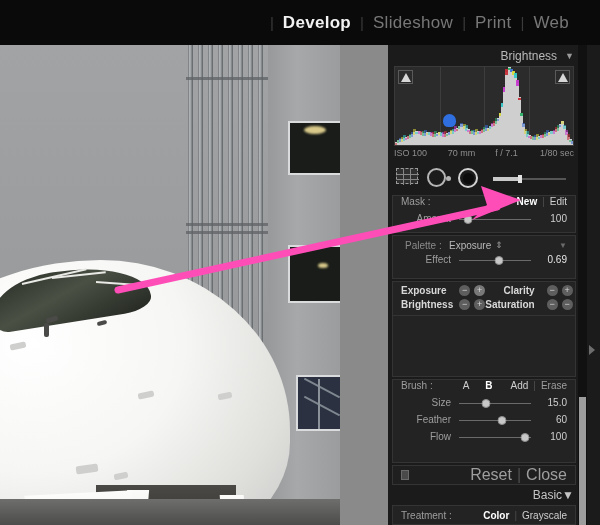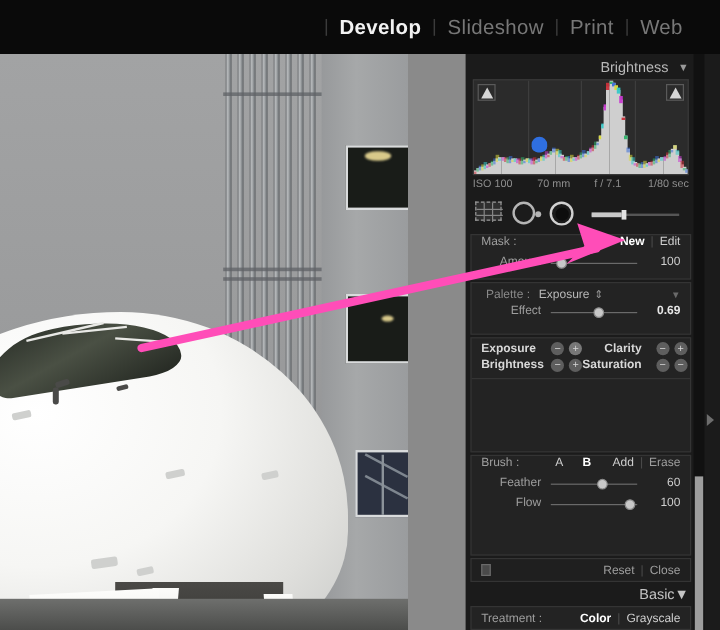--- a/index.html
+++ b/index.html
@@ -208,21 +208,21 @@
     position: relative; flex: 1; height: 14px; margin: 0 8px;
   }
   .slider .track {
     position: absolute; left: 0; right: 0; top: 6px; height: 1px; background: #6a6a6a;
   }
   .slider .knob {
     position: absolute; top: 2px; width: 9px; height: 9px; border-radius: 50%;
     background: #c8c8c8; border: 1px solid #8c8c8c; transform: translateX(-50%);
   }
   .val { width: 28px; text-align: right; color: #cfcfcf; font-size: 10px; }
-  .hdr-val { color: #e6e6e6; font-weight: bold; }
+  .hdr-val { color: #e6e6e6; }
   .sep-v { color: #4d4d4d; padding: 0 5px; }
 
   .mode-link { color: #cfcfcf; }
   .mode-link.sel { color: #ffffff; font-weight: bold; }
 
   
   .effect-title { display: flex; align-items: center; height: 18px; padding: 0 8px; font-size: 10px; }
   .effect-title .name { color: #b8b8b8; margin-left: 42px; }
   .stepper { color: #9a9a9a; font-size: 9px; margin-left: 4px; }
   .tri-right { margin-left: auto; color: #6a6a6a; font-size: 8px; }
@@ -260,21 +260,21 @@
   }
   .check-lbl { color: #d8d8d8; font-size: 10px; font-weight: bold; }
 
   
   .panel-footer {
     position: absolute; left: 4px; width: 184px; height: 20px;
     background: #1f1f1f; border: 1px solid #343434;
     display: flex; align-items: center; padding: 0 8px;
   }
   .sq-btn { width: 8px; height: 10px; background: #4a4a4a; border: 1px solid #6a6a6a; }
-  .footer-links { margin-left: auto; display: flex; align-items: center; color: #9e9e9e; font-size: 10px; }
+  .footer-links { margin-left: auto; display: flex; align-items: center; color: #9e9e9e; font-size: 16px; }
 
   
   #basic-panel-header {
     position: absolute; left: 0; top: 440px; width: 212px; height: 20px;
     display: flex; align-items: center; justify-content: flex-end;
     padding-right: 26px; color: #c4c4c4; font-size: 12px;
   }
   #treatment-box {
     position: absolute; left: 4px; top: 460px; width: 184px; height: 20px;
     background: #232323; border: 1px solid #343434;
@@ -665,20 +665,28 @@
       <div class="tool-panel" style="top:334px; height:84px;">
         <div class="row">
           <span class="lbl">Brush :</span>
           <span style="margin-left:30px" class="mode-link">A</span>
           <span style="margin-left:16px" class="mode-link sel">B</span>
           <span style="margin-left:auto" class="mode-link">Add</span>
           <span class="sep-v">|</span>
           <span class="lbl">Erase</span>
         </div>
         <div class="row">
+          <span class="lbl lbl-r" style="width:50px">Size</span>
+          <span class="slider">
+            <span class="track"></span>
+              <span class="knob" style="left:37%"></span>
+          </span>
+          <span class="val">15.0</span>
+        </div>
+        <div class="row">
           <span class="lbl lbl-r" style="width:50px">Feather</span>
           <span class="slider">
             <span class="track"></span>
               <span class="knob" style="left:60%"></span>
           </span>
           <span class="val">60</span>
         </div>
         <div class="row">
           <span class="lbl lbl-r" style="width:50px">Flow</span>
           <span class="slider">

